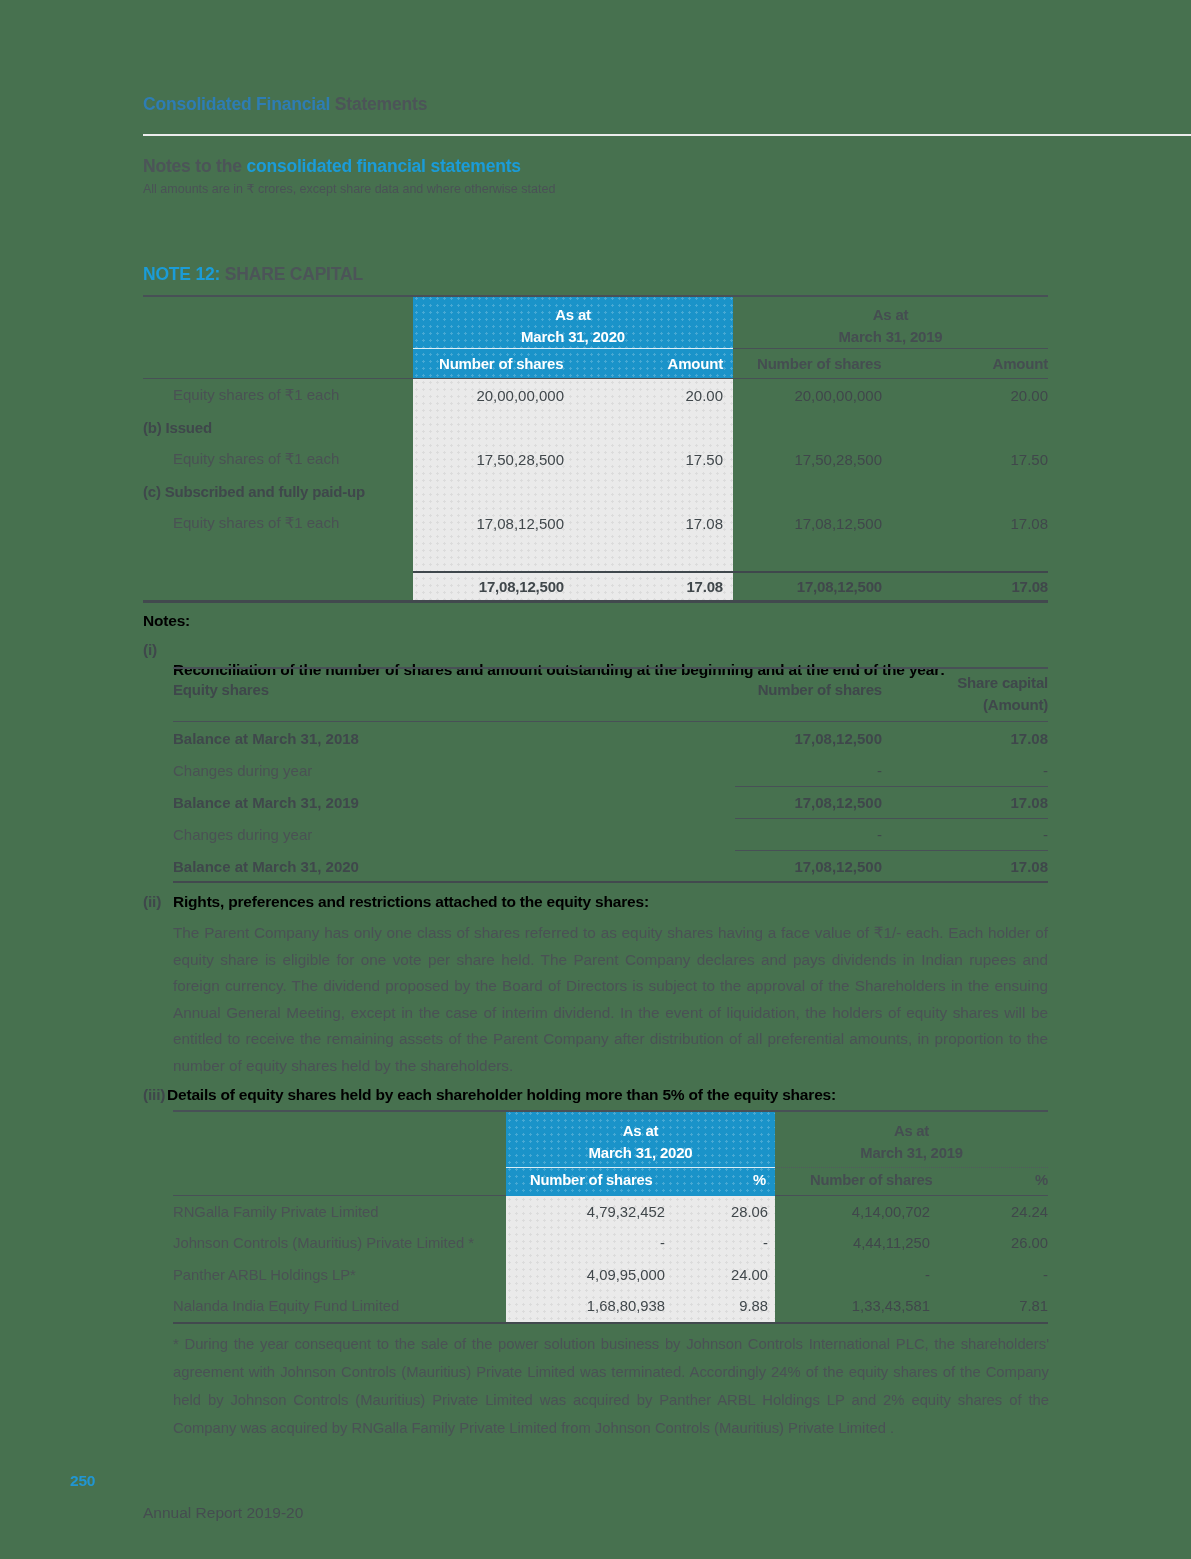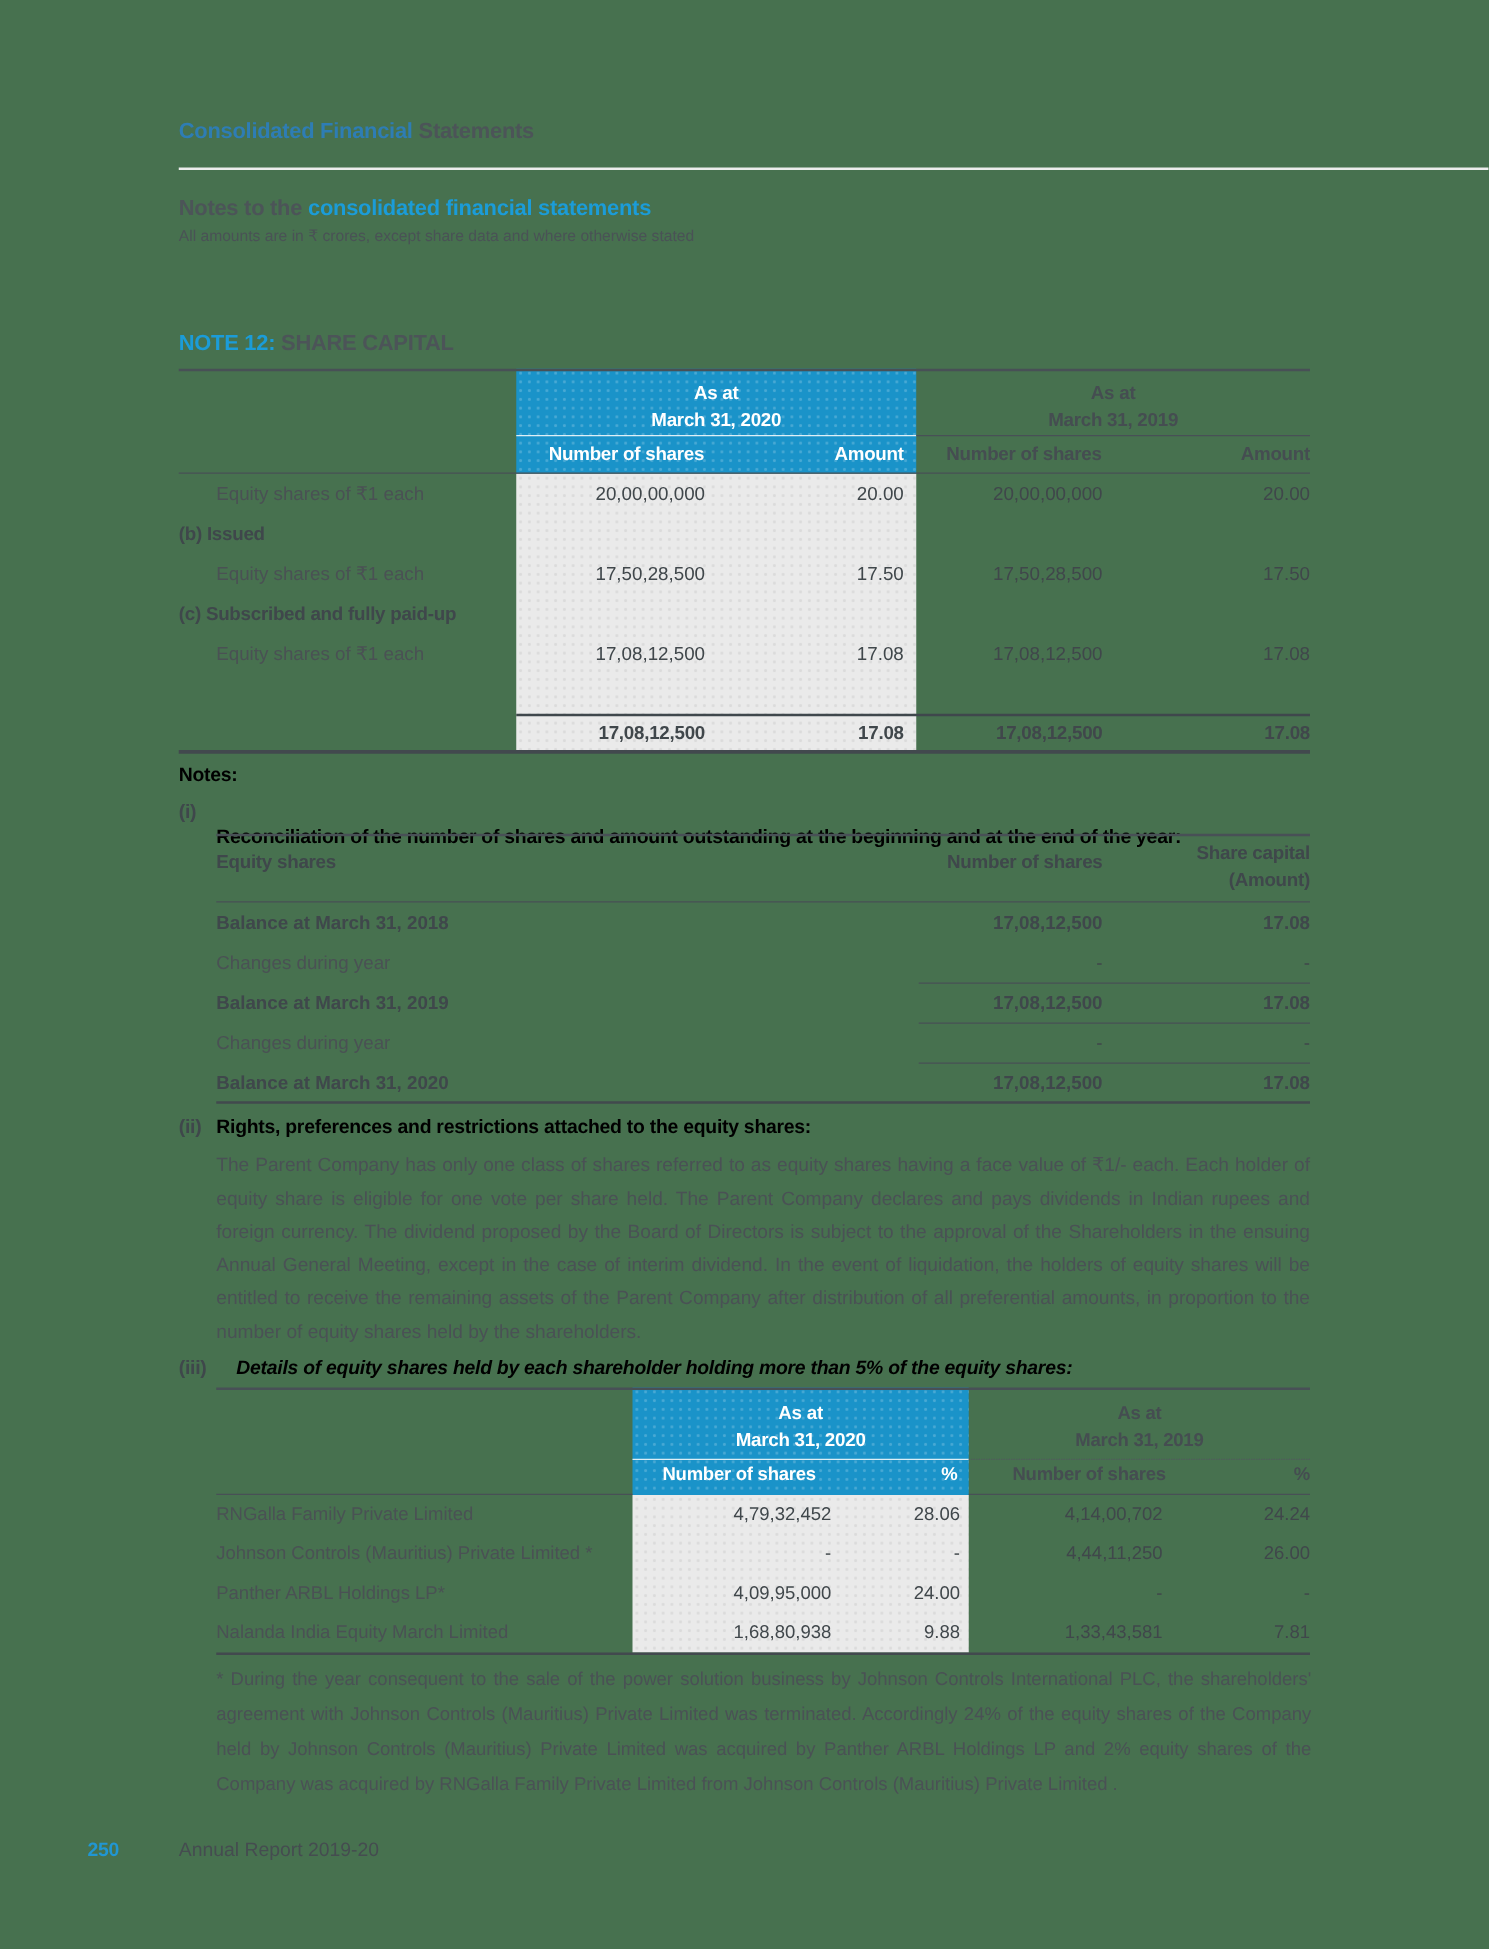--- a/index.html
+++ b/index.html
@@ -50,21 +50,21 @@
   
   .st{left:173px;top:1110px;width:875px;height:214px;font-size:14.8px;}
   .st .hdr2020{left:333px;top:10px;width:269px;text-align:center;line-height:22px;font-size:15px;}
   .st .hdr2019{left:602px;top:10px;width:273px;text-align:center;line-height:22px;color:#454D51;}
   .st-body{position:absolute;left:0;top:86px;width:875px;}
   .srow{display:grid;grid-template-columns:333px 159px 103px 162px 118px;height:31.5px;align-items:center;}
   .srow .lbl{white-space:nowrap;color:#4A5154;}
 
   .footnote{left:173px;top:1330px;width:876px;font-size:14.8px;line-height:28px;}
   .footer-page{left:70px;top:1472px;font-size:15.5px;color:#2196D3;}
-  .footer-label{left:143px;top:1472px;font-size:15.5px;color:#454C50;}
+  .footer-label{left:143px;top:1504px;font-size:15.5px;color:#454C50;}
 </style>
 </head>
 <body>
 
 <div class="page">
 
   <div class="abs banner b">
     <span class="blue-steel">Consolidated Financial</span>
     <span class="gray-head">Statements</span>
   </div>
@@ -200,21 +200,21 @@
     <div class="abs rule" style="left:562px;top:151px;width:313px;height:1px;"></div>
     <div class="abs rule" style="left:562px;top:183px;width:313px;height:1px;"></div>
     <div class="abs" style="left:0;top:214px;width:875px;height:2px;background:#42494E;"></div>
   </div>
 
   <div class="abs sec-num" style="left:143px;top:893px;">(ii)</div>
   <div class="abs sec-title" style="left:173px;top:893px;">Rights, preferences and restrictions attached to the equity shares:</div>
   <div class="abs para" style="left:173px;top:920px;width:875px;font-size:15.3px;line-height:26.5px;">The Parent Company has only one class of shares referred to as equity shares having a face value of ₹1/- each. Each holder of equity share is eligible for one vote per share held. The Parent Company declares and pays dividends in Indian rupees and foreign currency. The dividend proposed by the Board of Directors is subject to the approval of the Shareholders in the ensuing Annual General Meeting, except in the case of interim dividend. In the event of liquidation, the holders of equity shares will be entitled to receive the remaining assets of the Parent Company after distribution of all preferential amounts, in proportion to the number of equity shares held by the shareholders.</div>
 
   <div class="abs sec-num" style="left:143px;top:1086px;">(iii)</div>
-  <div class="abs sec-title" style="left:189px;top:1086px;font-style:italic;">Details of equity shares held by each shareholder holding more than 5% of the equity shares:</div>
+  <div class="abs sec-title" style="left:167px;top:1086px;">Details of equity shares held by each shareholder holding more than 5% of the equity shares:</div>
 
   <div class="abs st">
     <div class="abs dot-blue" style="left:333px;top:0;width:269px;height:86px;"></div>
     <div class="abs dot-gray" style="left:333px;top:86px;width:269px;height:126px;"></div>
     <div class="abs rule" style="left:0;top:0;width:875px;height:1.5px;"></div>
 
     <div class="abs hdr2020 b white">
       <div>As at</div>
       <div>March 31, 2020</div>
     </div>
@@ -249,21 +249,21 @@
         <div class="num">26.00</div>
       </div>
       <div class="srow">
         <div class="lbl">Panther ARBL Holdings LP*</div>
         <div class="num">4,09,95,000</div>
         <div class="num">24.00</div>
         <div class="num">-</div>
         <div class="num">-</div>
       </div>
       <div class="srow">
-        <div class="lbl">Nalanda India Equity March Limited</div>
+        <div class="lbl">Nalanda India Equity Fund Limited</div>
         <div class="num">1,68,80,938</div>
         <div class="num">9.88</div>
         <div class="num">1,33,43,581</div>
         <div class="num">7.81</div>
       </div>
     </div>
     <div class="abs" style="left:0;top:212px;width:875px;height:2px;background:#42494E;"></div>
   </div>
 
   <div class="abs para footnote">* During the year consequent to the sale of the power solution business by Johnson Controls International PLC, the shareholders' agreement with Johnson Controls (Mauritius) Private Limited was terminated. Accordingly 24% of the equity shares of the Company held by Johnson Controls (Mauritius) Private Limited was acquired by Panther ARBL Holdings LP and 2% equity shares of the Company was acquired by RNGalla Family Private Limited from Johnson Controls (Mauritius) Private Limited .</div>

